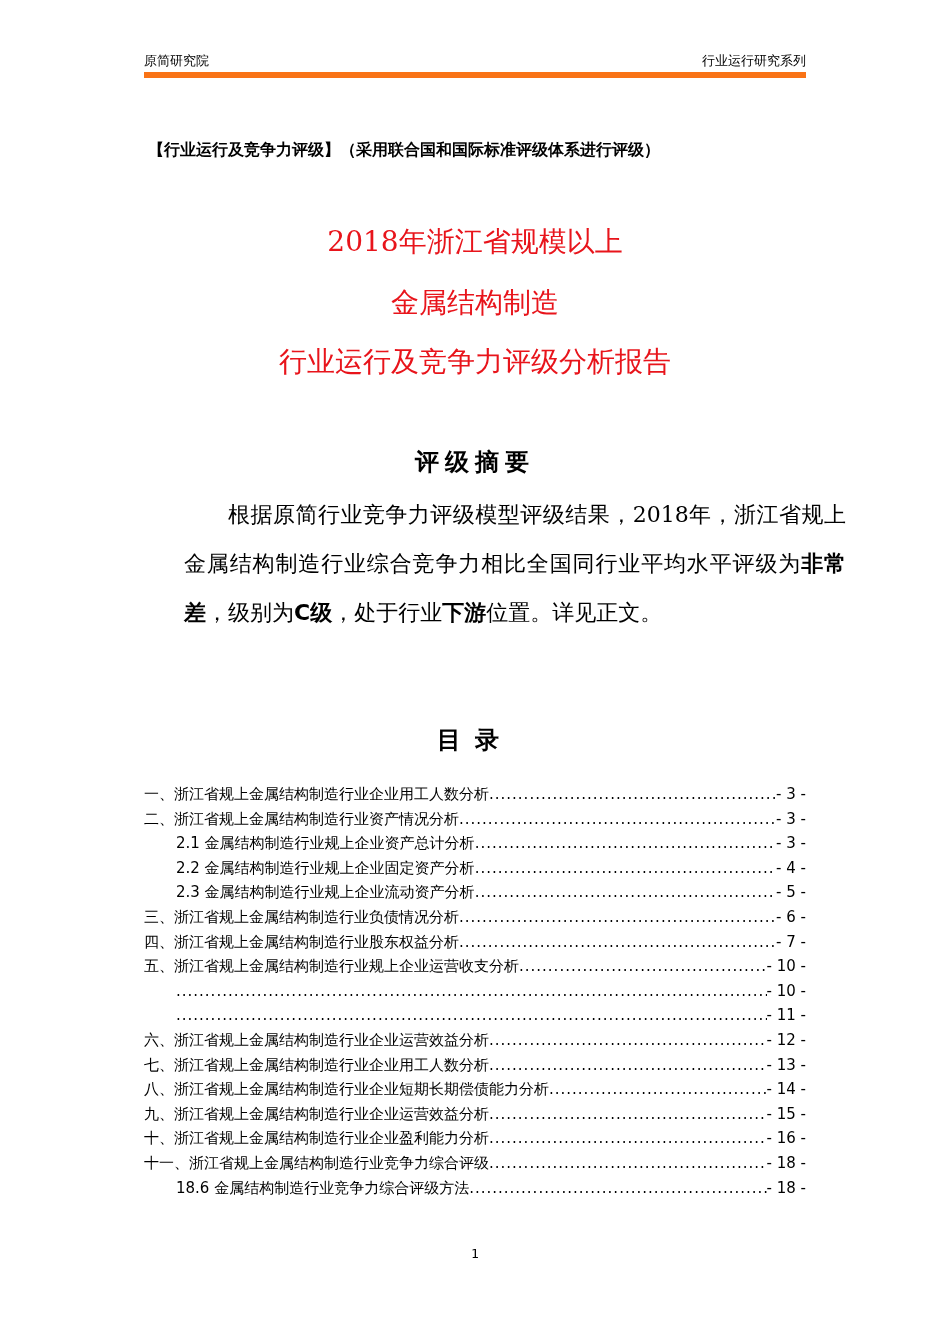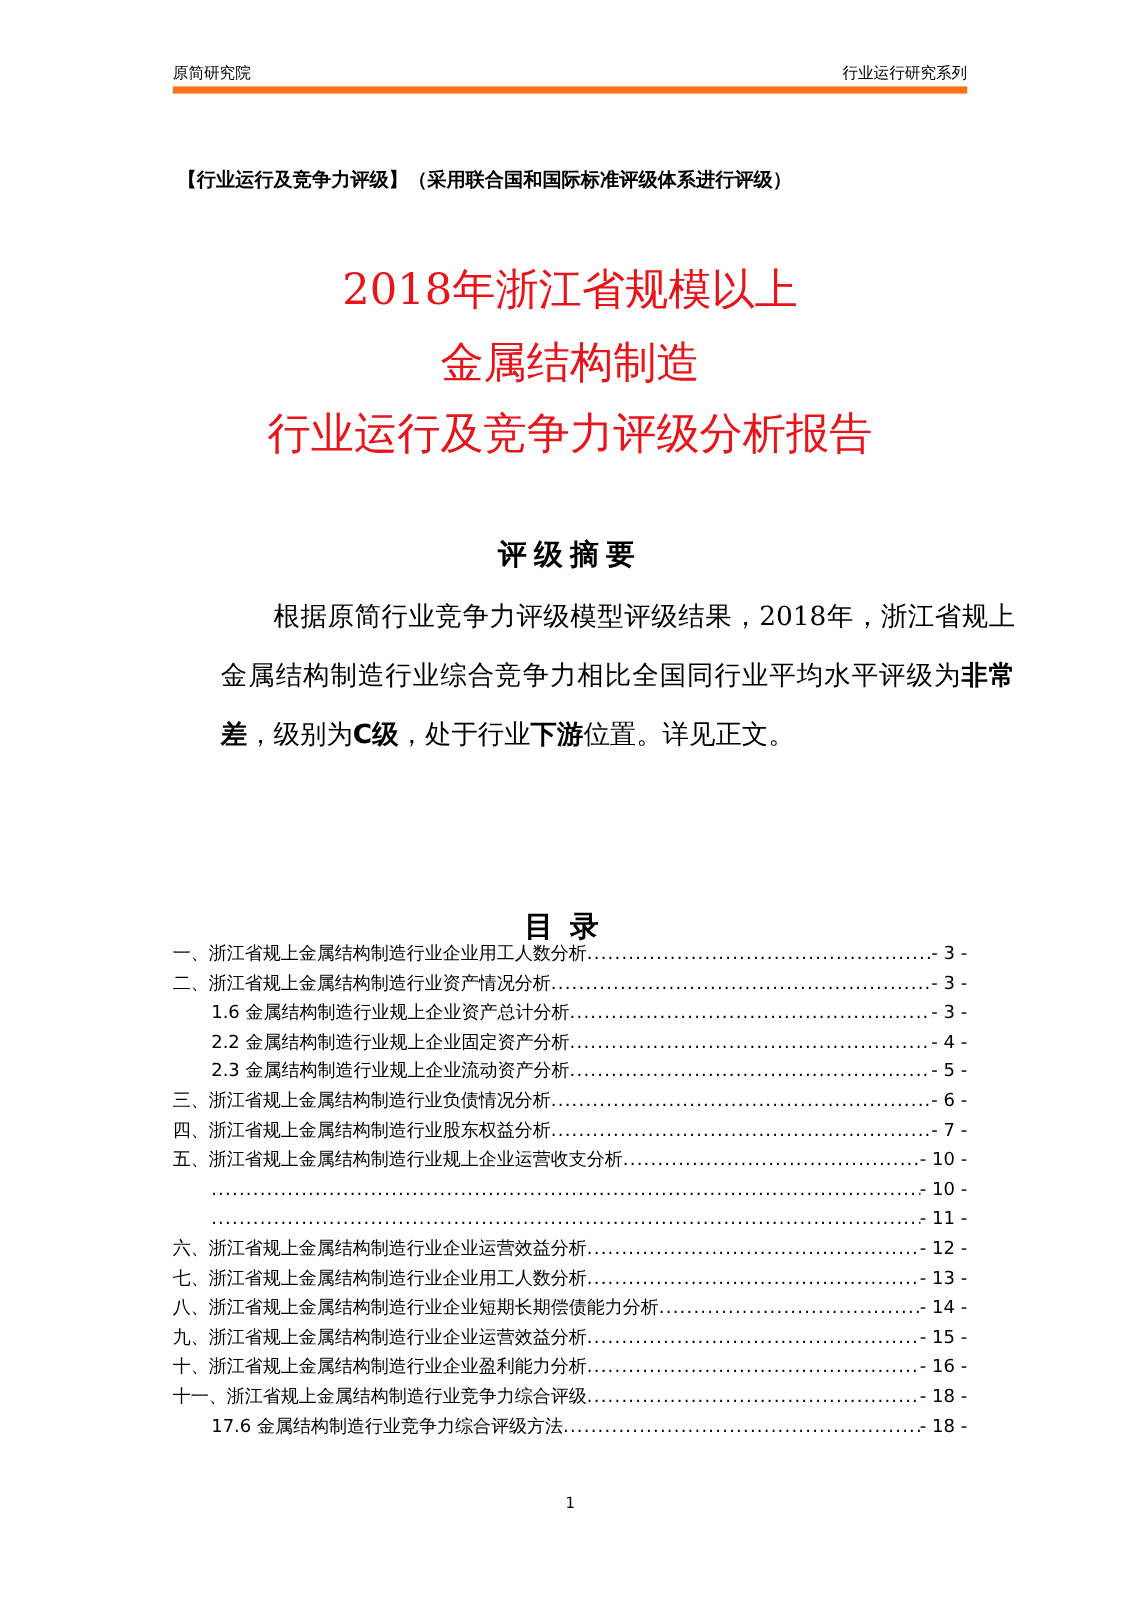--- a/index.html
+++ b/index.html
@@ -47,21 +47,21 @@
       text-align: left;
       padding-left: 4px;
     }
     .main-title {
       position: absolute;
       left: 100px;
       width: 750px;
       text-align: center;
       color: #e8141b;
       font-family: "DejaVu Sans", "Liberation Sans", sans-serif;
-      font-size: 36px;
+      font-size: 28px;
       line-height: 40px;
       white-space: nowrap;
     }
     .main-title.l1 { top: 222px; }
     .main-title.l2 { top: 283px; }
     .main-title.l3 { top: 342px; }
     .main-title .num {
       font-family: "DejaVu Serif", "Liberation Serif", serif;
     }
     .summary-heading {
@@ -87,21 +87,21 @@
       text-indent: 44px;
       margin-left: 40px;
     }
     .summary-body b {
       font-family: "DejaVu Sans", "Liberation Sans", sans-serif;
       font-weight: bold;
     }
     .toc-heading {
       position: absolute;
       left: 144px;
-      top: 756px;
+      top: 724px;
       width: 662px;
       text-align: center;
       font-family: "DejaVu Sans", "Liberation Sans", sans-serif;
       font-weight: bold;
       font-size: 24px;
       letter-spacing: 14px;
     }
     .toc-list {
       position: absolute;
       left: 144px;
@@ -178,21 +178,21 @@
       <span class="toc-title">一、浙江省规上金属结构制造行业企业用工人数分析</span>
       <span class="toc-leader"></span>
       <span class="toc-page">- 3 -</span>
     </li>
   <li class="toc-item level-1">
       <span class="toc-title">二、浙江省规上金属结构制造行业资产情况分析</span>
       <span class="toc-leader"></span>
       <span class="toc-page">- 3 -</span>
     </li>
   <li class="toc-item level-2">
-      <span class="toc-title">1.6 金属结构制造行业规上企业资产总计分析</span>
+      <span class="toc-title">2.1 金属结构制造行业规上企业资产总计分析</span>
       <span class="toc-leader"></span>
       <span class="toc-page">- 3 -</span>
     </li>
   <li class="toc-item level-2">
       <span class="toc-title">2.2 金属结构制造行业规上企业固定资产分析</span>
       <span class="toc-leader"></span>
       <span class="toc-page">- 4 -</span>
     </li>
   <li class="toc-item level-2">
       <span class="toc-title">2.3 金属结构制造行业规上企业流动资产分析</span>
@@ -246,19 +246,19 @@
       <span class="toc-title">十、浙江省规上金属结构制造行业企业盈利能力分析</span>
       <span class="toc-leader"></span>
       <span class="toc-page">- 16 -</span>
     </li>
   <li class="toc-item level-1">
       <span class="toc-title">十一、浙江省规上金属结构制造行业竞争力综合评级</span>
       <span class="toc-leader"></span>
       <span class="toc-page">- 18 -</span>
     </li>
   <li class="toc-item level-2">
-      <span class="toc-title">17.6 金属结构制造行业竞争力综合评级方法</span>
+      <span class="toc-title">18.6 金属结构制造行业竞争力综合评级方法</span>
       <span class="toc-leader"></span>
       <span class="toc-page">- 18 -</span>
     </li>
 </ul>
 
 <div class="page-number">1</div>
 
 </body></html>

